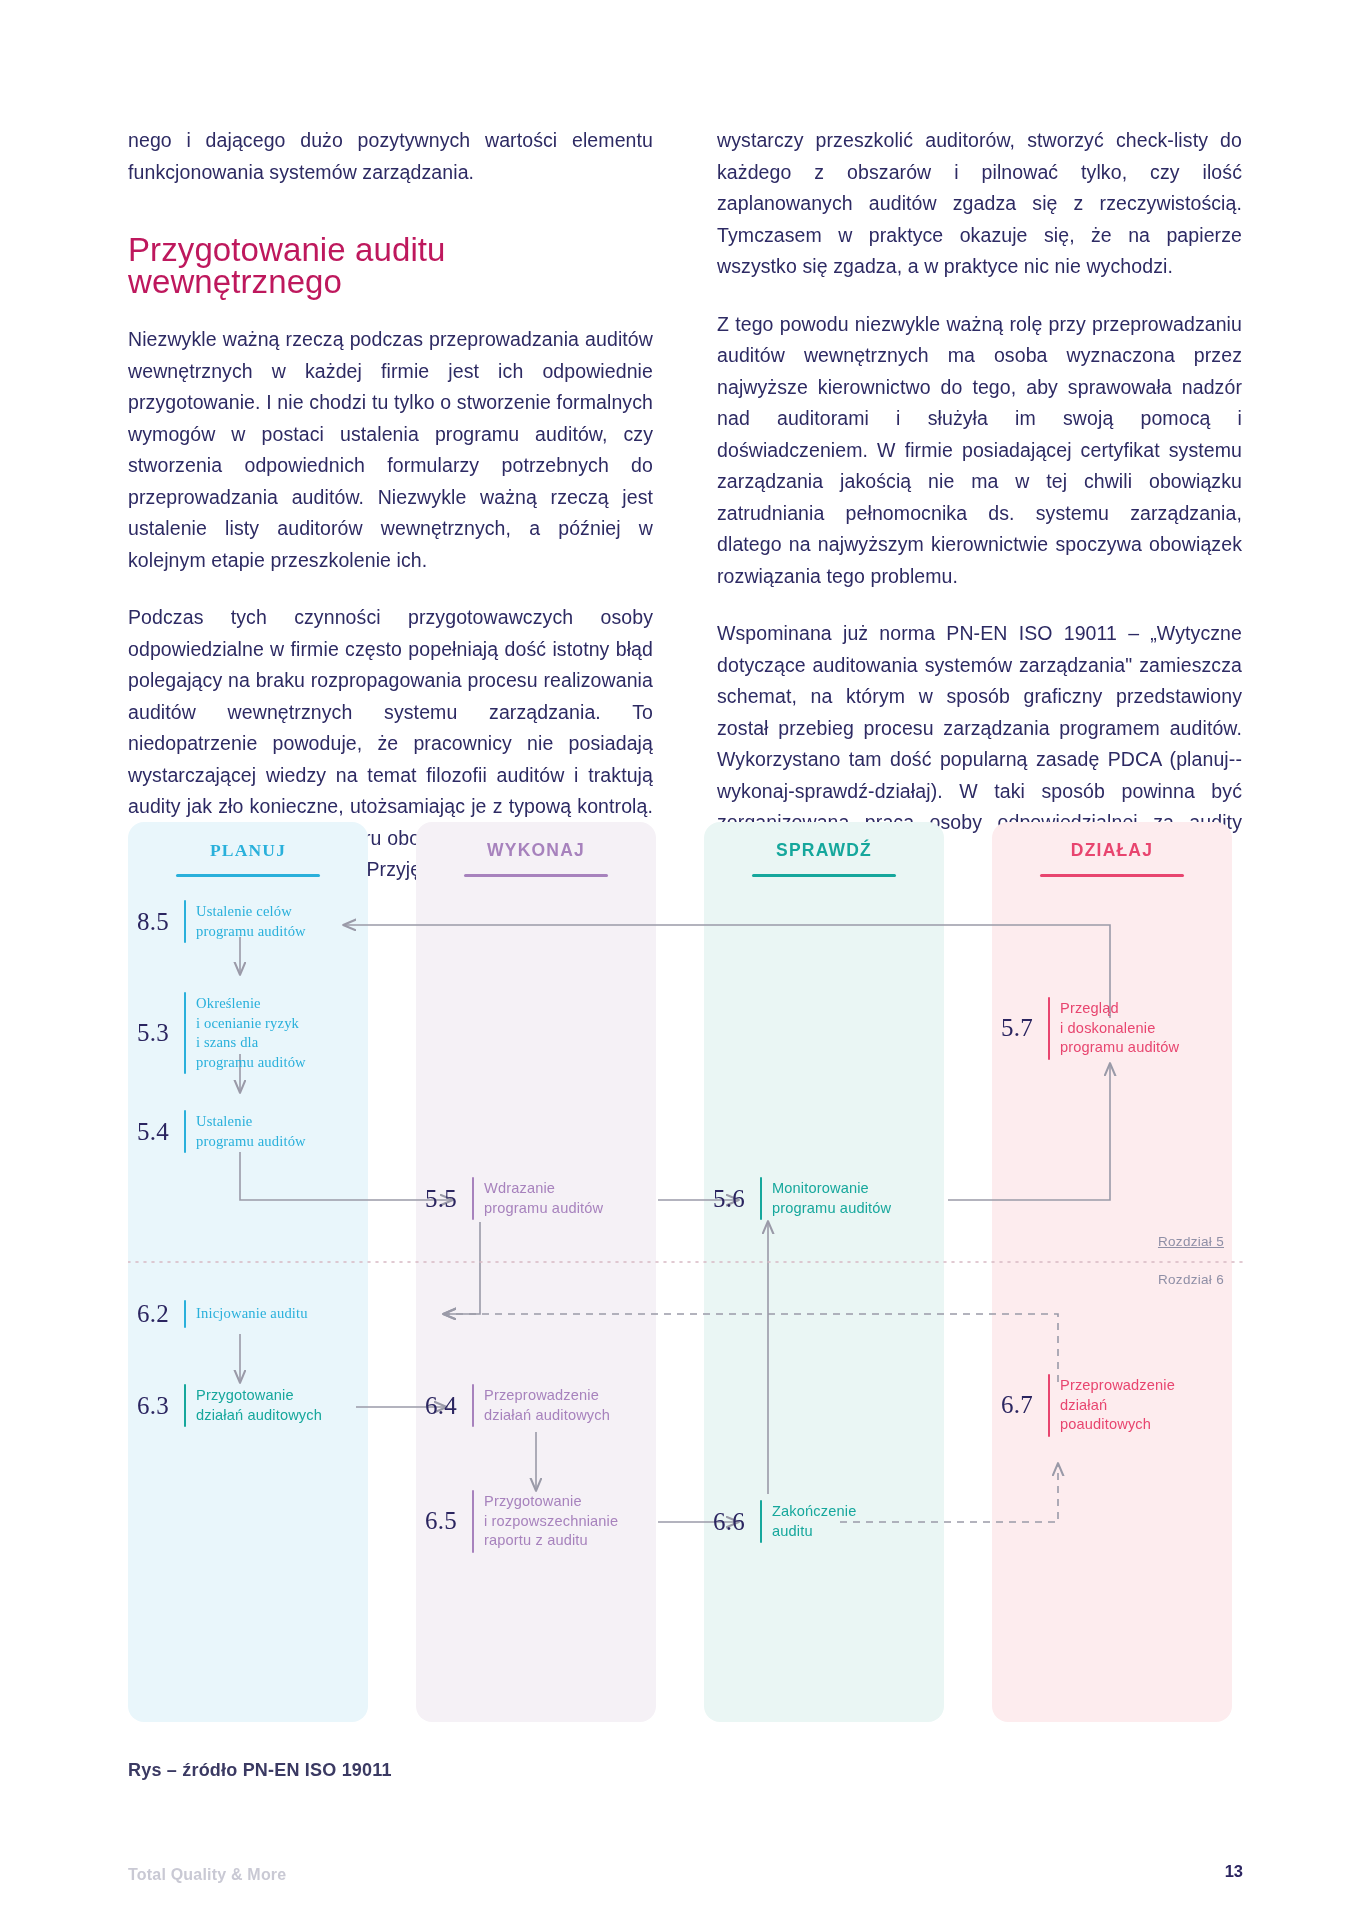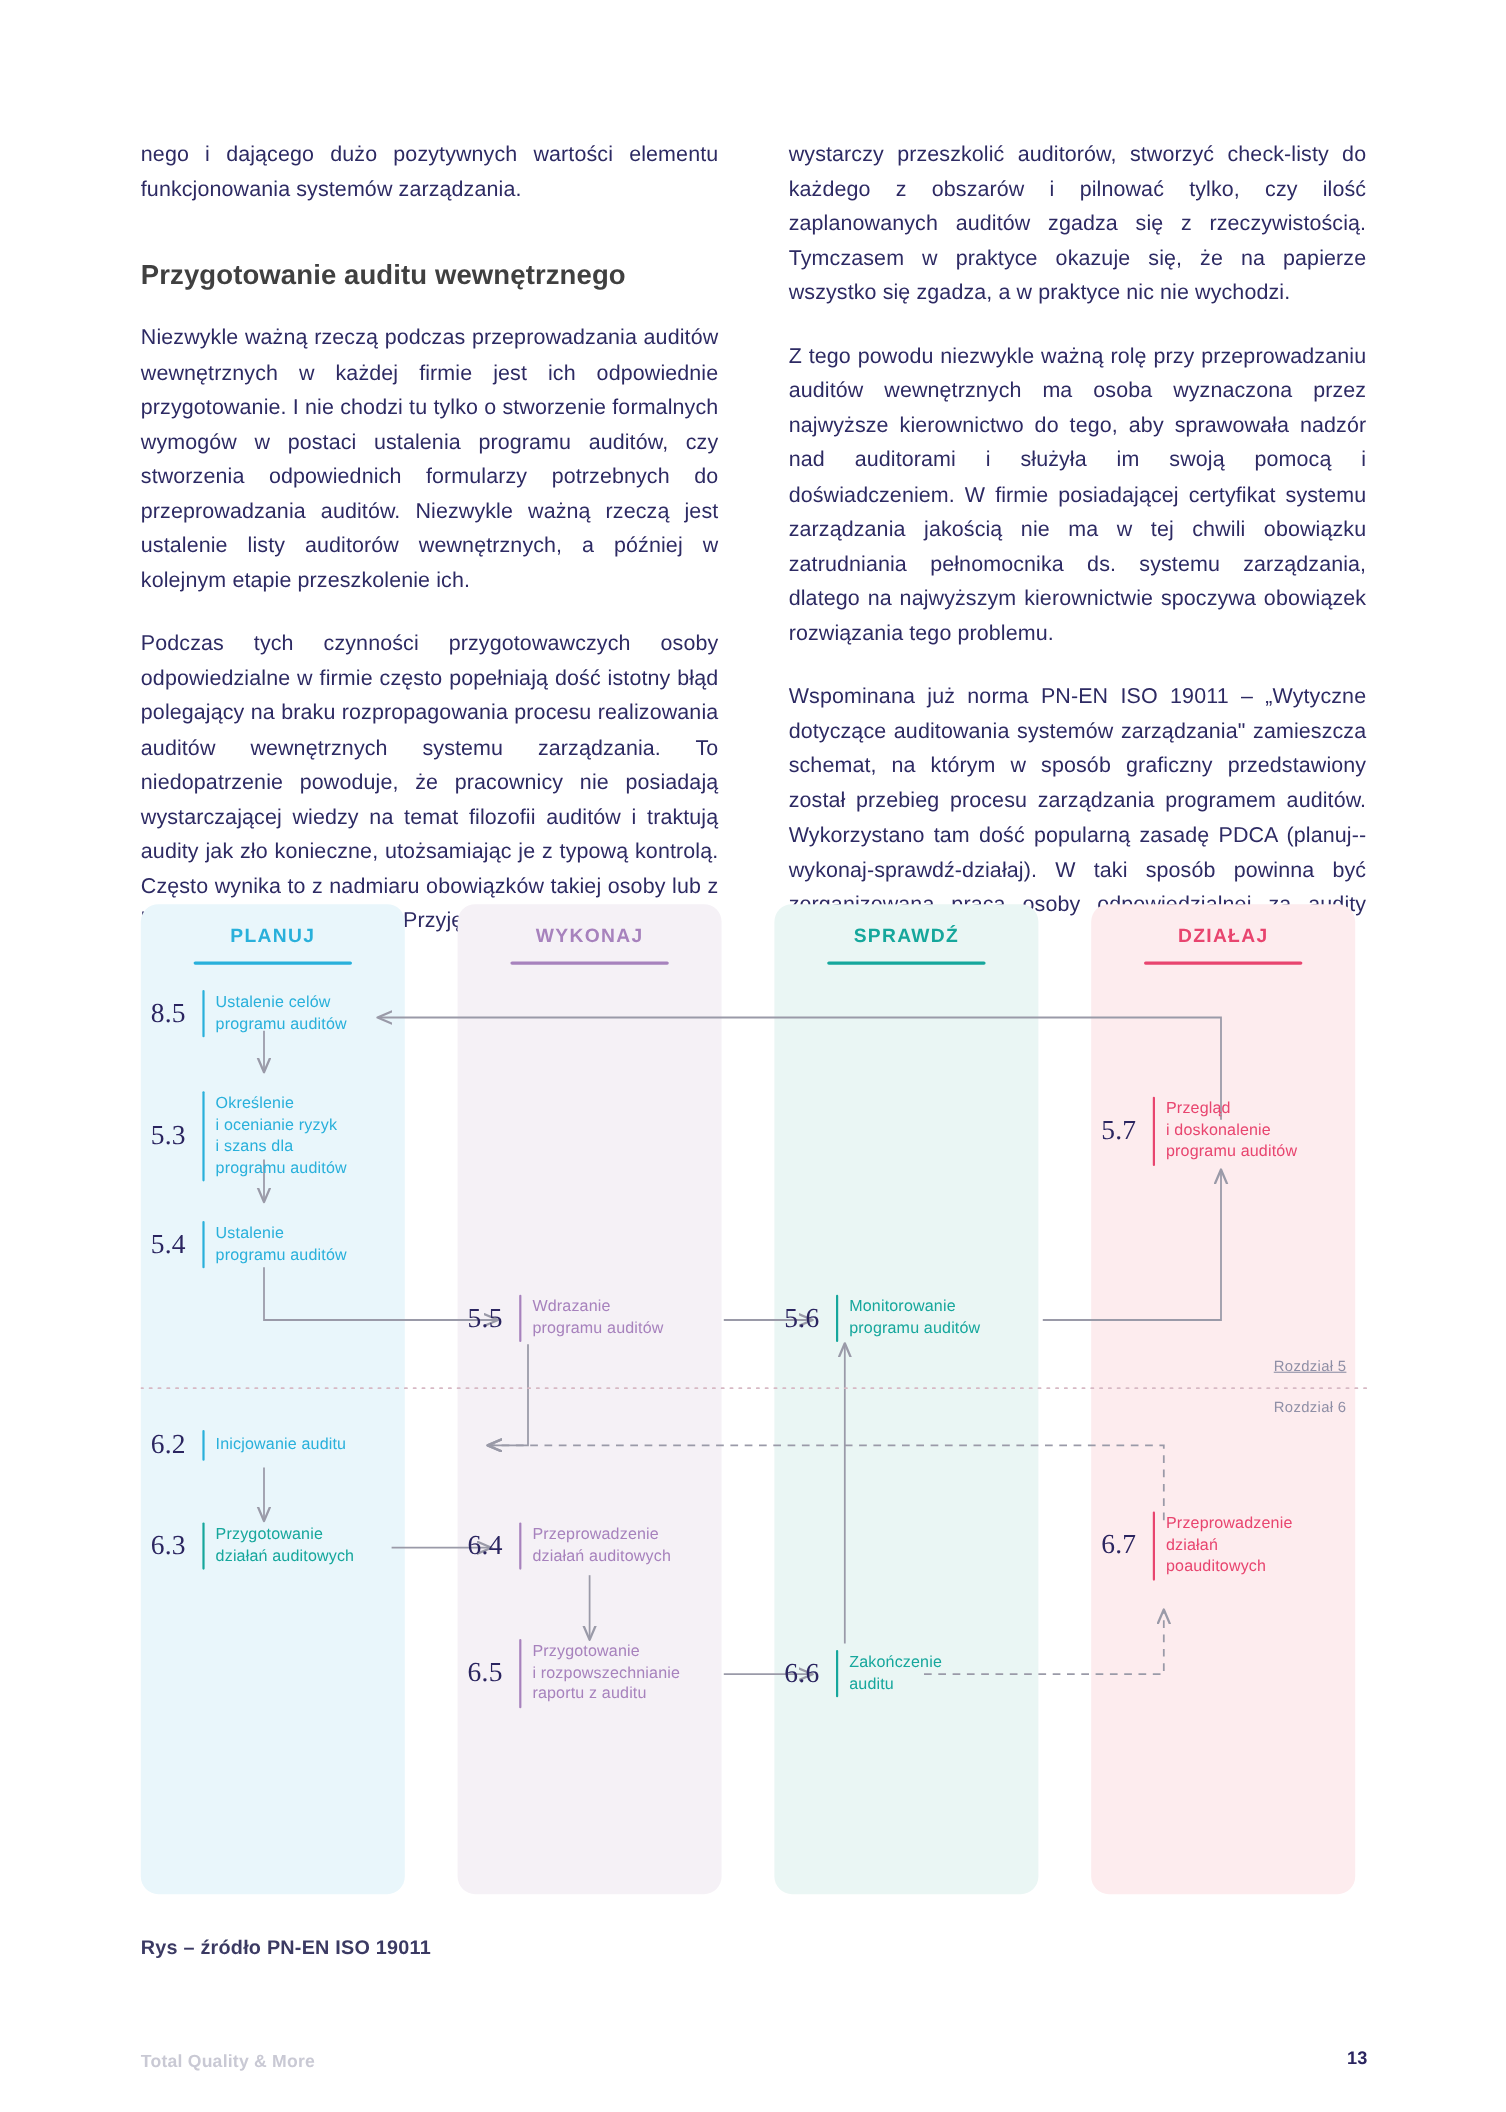--- a/index.html
+++ b/index.html
@@ -26,24 +26,24 @@
     margin:0 0 26px 0;
     font-size:19.5px;
     line-height:31.5px;
     color:#2d2a63;
     text-align:justify;
     letter-spacing:.1px;
   }
   .col p.last{margin-bottom:0;}
   h2.section-title{
     margin:46px 0 26px 0;
-    font-size:25px;
+    font-size:33px;
     line-height:32px;
-    font-weight:bold;
-    color:#404040;
+    font-weight:normal;
+    color:#be185d;
     letter-spacing:.1px;
   }
 
   
   .diagram{
     position:absolute;
     left:128px; top:822px;
     width:1115px; height:900px;
   }
   .bands{position:absolute;inset:0;}
@@ -93,21 +93,21 @@
     border-radius:1px;
   }
   .node .label{
     font-size:14.6px;
     line-height:19.5px;
     letter-spacing:.15px;
     padding:2px 0;
   }
 
   
-  .c-plan  {color:#29b0db;}  .b-plan  {background:#29b0db;}
+  .c-plan  {color:#29b0db;font-family:Liberation Serif, serif;}  .b-plan  {background:#29b0db;}
   .c-do    {color:#a782bd;}  .b-do    {background:#a782bd;}
   .c-check {color:#16a79c;}  .b-check {background:#16a79c;}
   .c-act   {color:#e8456f;}  .b-act   {background:#e8456f;}
 
   
   .wires{position:absolute;inset:0;pointer-events:none;}
 
   .chapter-tag{
     position:absolute;
     font-size:13.5px;

